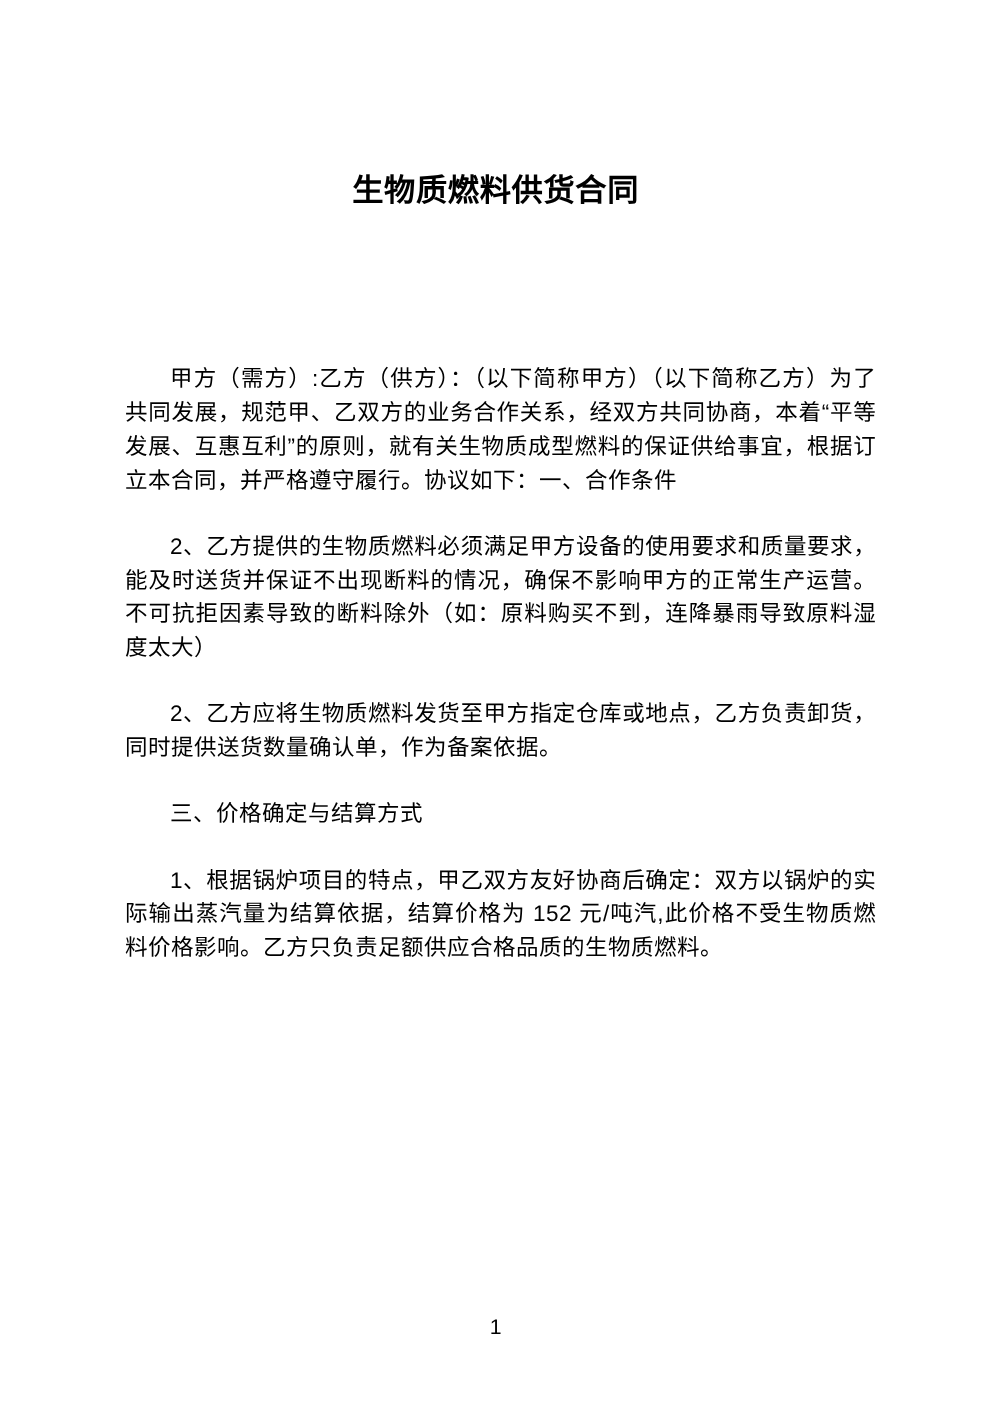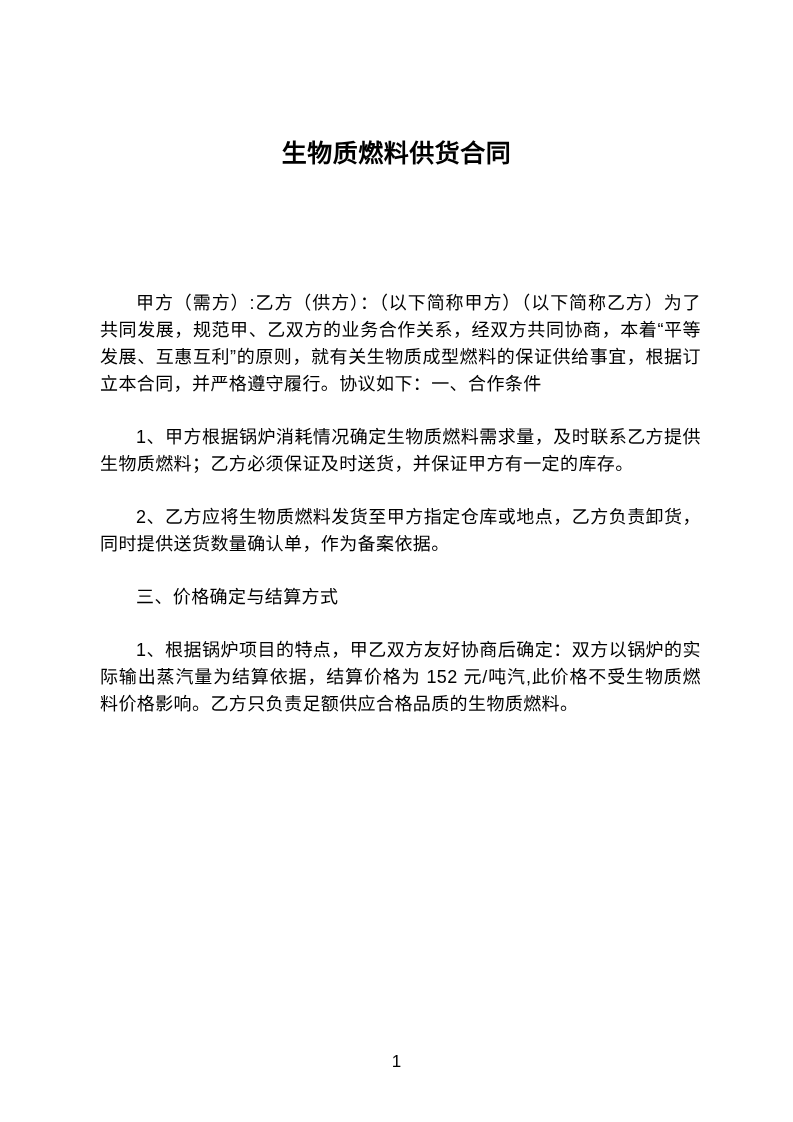--- a/index.html
+++ b/index.html
@@ -55,21 +55,21 @@
 </style>
 </head>
 <body>
 
 <div class="page">
 
   <h1 class="doc-title">生物质燃料供货合同</h1>
 
   <div class="doc-body">
     <p>甲方（需方）:乙方（供方）：（以下简称甲方）（以下简称乙方）为了共同发展，规范甲、乙双方的业务合作关系，经双方共同协商，本着“平等发展、互惠互利”的原则，就有关生物质成型燃料的保证供给事宜，根据订立本合同，并严格遵守履行。协议如下：一、合作条件</p>
-    <p>1、甲方根据锅炉消耗情况确定生物质燃料需求量，及时联系乙方提供生物质燃料；乙方必须保证及时送货，并保证甲方有一定的库存。</p>
+    <p>2、乙方提供的生物质燃料必须满足甲方设备的使用要求和质量要求，能及时送货并保证不出现断料的情况，确保不影响甲方的正常生产运营。不可抗拒因素导致的断料除外（如：原料购买不到，连降暴雨导致原料湿度太大）</p>
     <p>2、乙方应将生物质燃料发货至甲方指定仓库或地点，乙方负责卸货，同时提供送货数量确认单，作为备案依据。</p>
     <p>三、价格确定与结算方式</p>
     <p>1、根据锅炉项目的特点，甲乙双方友好协商后确定：双方以锅炉的实际输出蒸汽量为结算依据，结算价格为 152 元/吨汽,此价格不受生物质燃料价格影响。乙方只负责足额供应合格品质的生物质燃料。</p>
   </div>
 
   <div class="doc-footer">
     <span>1</span>
   </div>
 
 </div>

